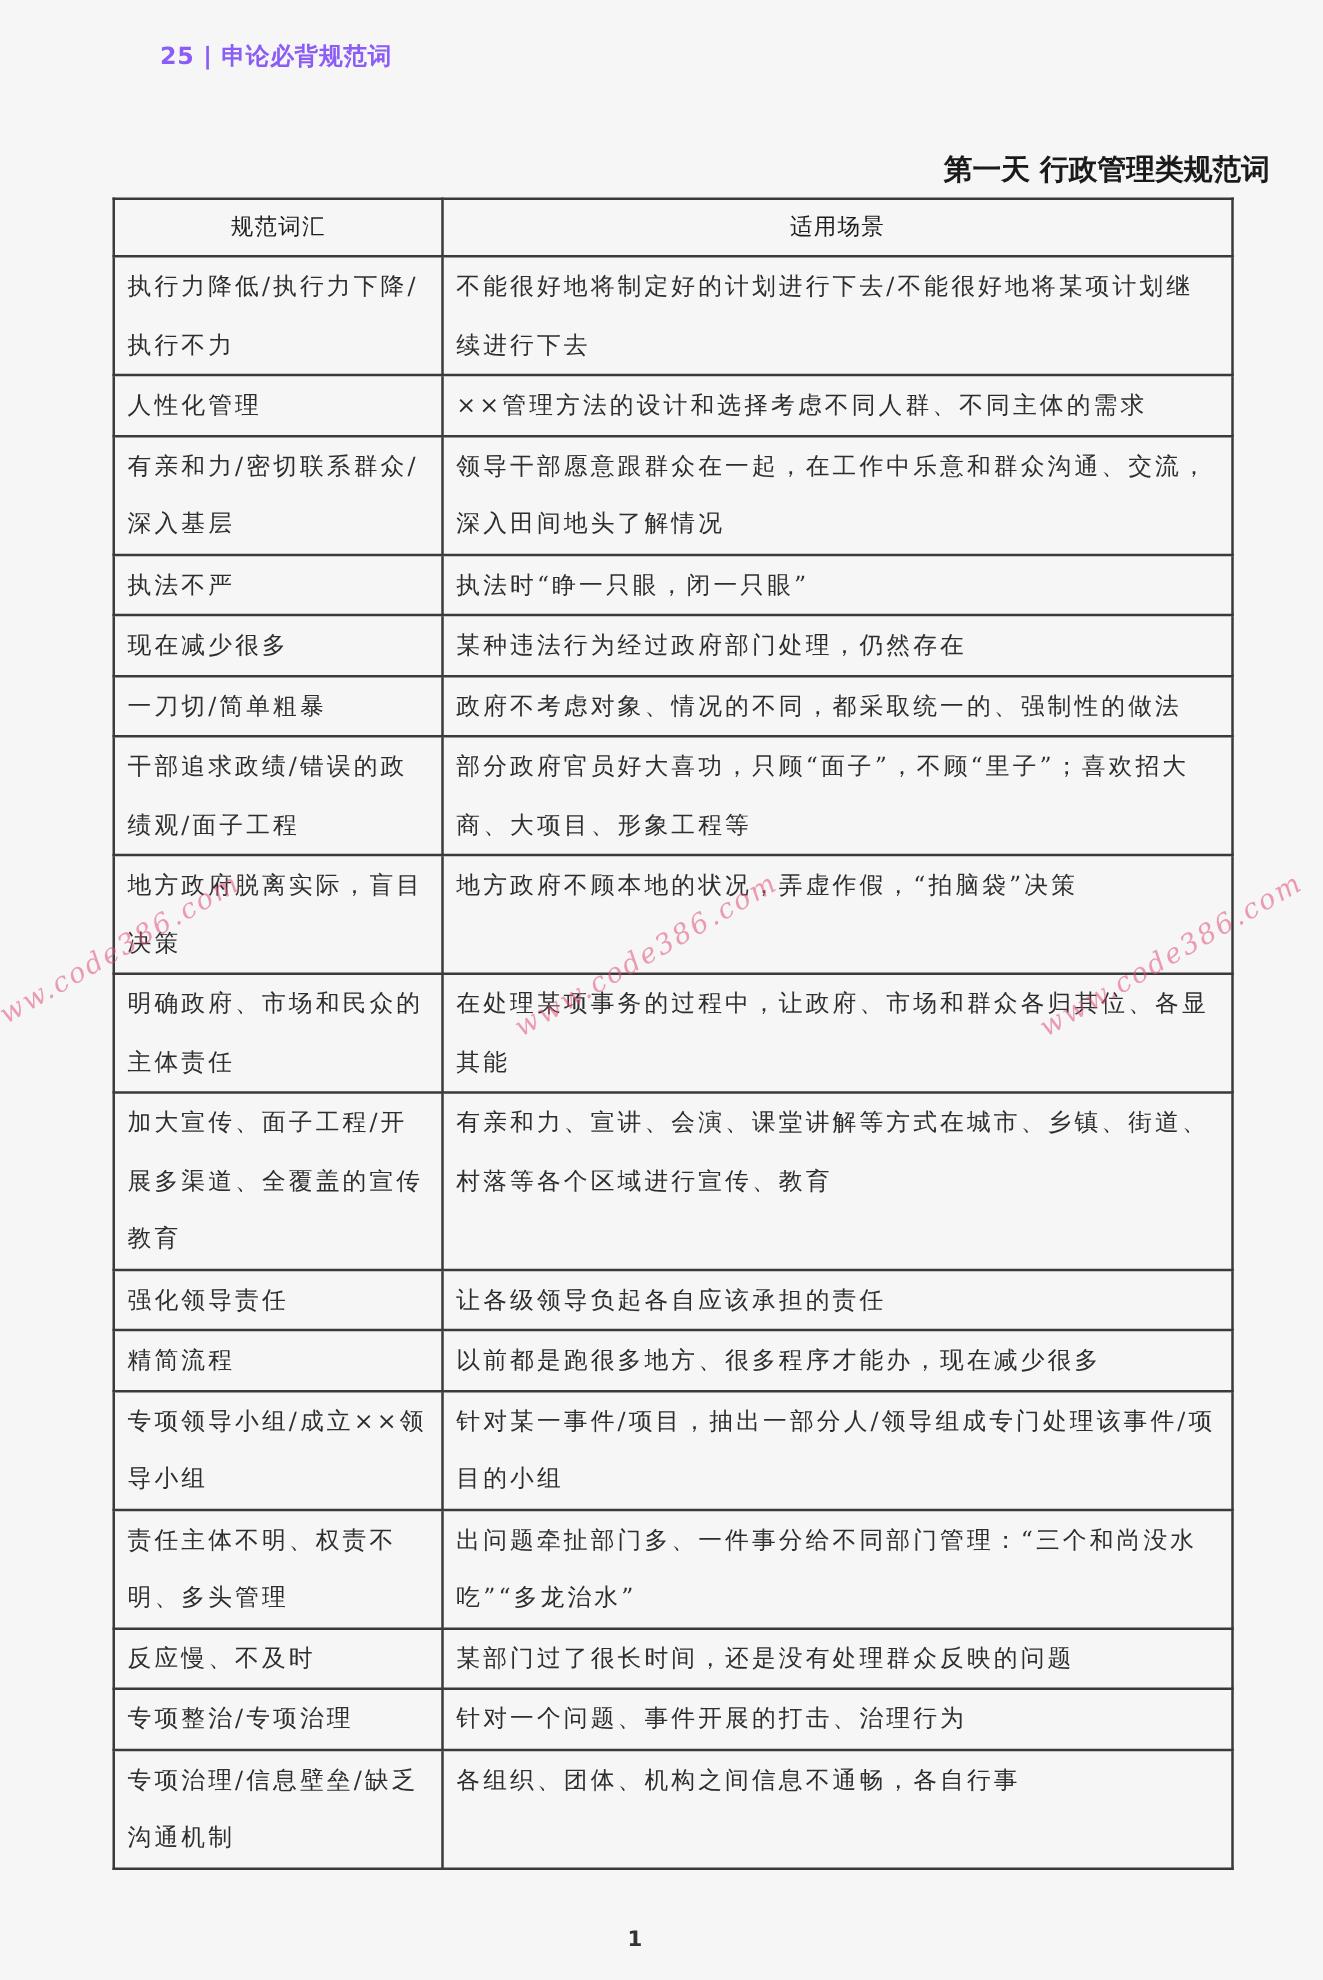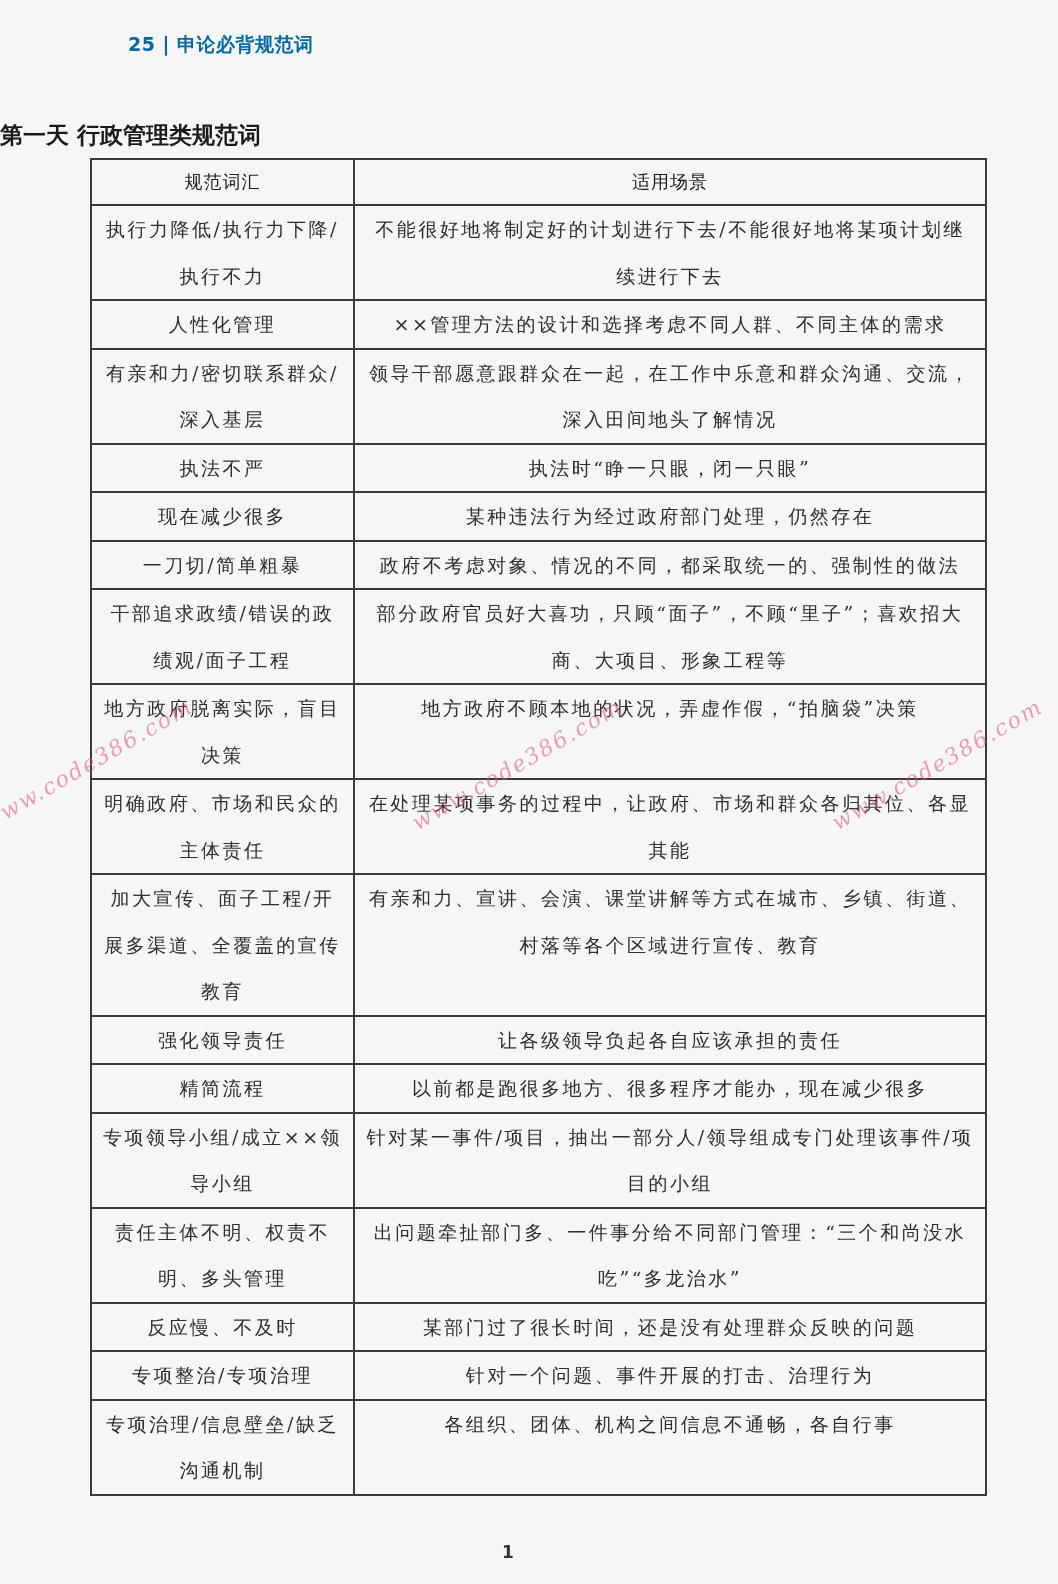--- a/index.html
+++ b/index.html
@@ -1,36 +1,36 @@
 <!DOCTYPE html>
 <html><head>
 <meta charset="utf-8">
 <style>
   html, body { margin:0; padding:0; }
   body {
     width:1058px; height:1584px; background:#f6f6f6; position:relative; overflow:hidden;
     font-family: "DejaVu Serif", "Liberation Serif", serif; color:#2a2a2a;
   }
   .running-head {
-    position:absolute; left:128px; top:32px; font-size:19px; color:#0369a1;
+    position:absolute; left:128px; top:32px; font-size:19px; color:#8b5cf6;
     font-family:"DejaVu Sans","Liberation Sans",sans-serif; font-weight:bold; letter-spacing:0.5px;
   }
   .doc-title {
-    position:absolute; left:0; width:1016px; top:120px; text-align:left;
+    position:absolute; left:0; width:1016px; top:120px; text-align:right;
     font-size:23px; font-weight:bold; color:#1a1a1a;
     font-family:"DejaVu Sans","Liberation Sans",sans-serif;
   }
   table.vocab {
     position:absolute; left:90px; top:158px; width:895px;
     border-collapse:collapse; table-layout:fixed;
   }
   table.vocab td, table.vocab th {
     border:2px solid #3a3a3a; vertical-align:top;
     padding:0 10px; font-size:19px; line-height:46.5px; letter-spacing:2.5px;
-    color:#2e2e2e; font-weight:normal; text-align:center; word-break:break-all;
+    color:#2e2e2e; font-weight:normal; text-align:left; word-break:break-all;
   }
   table.vocab th {
     font-family:"DejaVu Sans","Liberation Sans",sans-serif; font-weight:normal;
     text-align:center; font-size:18px; line-height:44px; letter-spacing:1px; color:#1d1d1d;
   }
   col.c1 { width:263px; }
   col.c2 { width:632px; }
   .watermark {
     position:absolute; color:rgba(225,80,120,0.55); font-size:22px;
     font-family:"DejaVu Serif","Liberation Serif",serif; font-style:italic;

